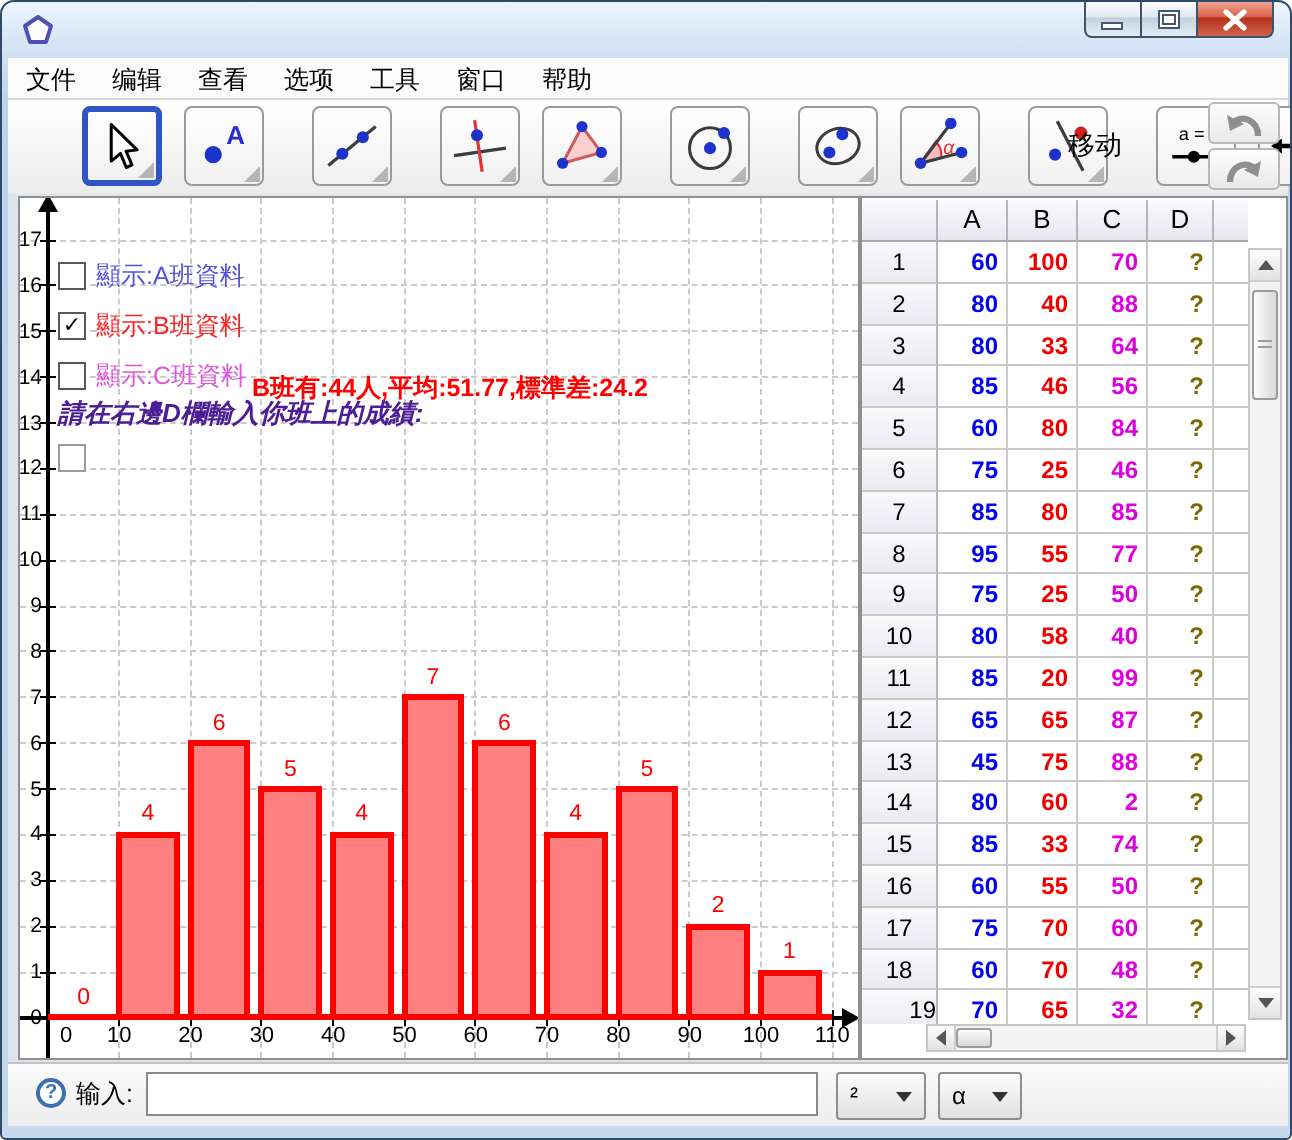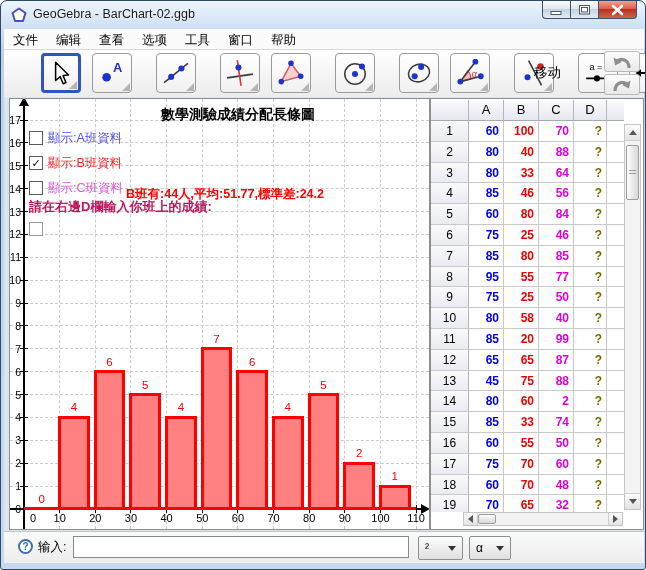--- a/index.html
+++ b/index.html
@@ -123,21 +123,20 @@
 </head>
 <body>
 
 <div class="window">
   <div class="titlebar">
     <span class="app-icon">
       <svg width="16" height="16" viewBox="0 0 16 16">
           <polygon points="8,1.5 14.5,6 12,14 4,14 1.5,6" fill="#fff" stroke="#5050b4" stroke-width="2" stroke-linejoin="round"></polygon>
         </svg>
     </span>
-    <span class="title">GeoGebra - BarChart-02.ggb</span>
     <div class="caps">
       <div class="cap min">
         <svg width="27" height="16">
             <rect x="8" y="9.5" width="10" height="3" fill="#fff" stroke="#46586c" stroke-width="1"></rect>
           </svg>
       </div>
       <div class="cap max">
         <svg width="27" height="16">
             <rect x="8.5" y="3.5" width="10" height="8.5" fill="#fff" stroke="#46586c" stroke-width="1"></rect>
             <rect x="10.5" y="5.5" width="6" height="4.5" fill="none" stroke="#46586c" stroke-width="1"></rect>
@@ -377,30 +376,29 @@
           <div class="bar" style="left: 226.4px; top: 271.22px; width: 31.52px; height: 140.28px; background: rgb(255, 128, 128); border: 3px solid rgb(255, 0, 0);"></div>
           <div class="barlab" style="left: 232.16px; top: 256.72px; color: rgb(255, 0, 0);">6</div>
           <div class="bar" style="left: 262.05px; top: 316.98px; width: 31.52px; height: 94.52px; background: rgb(255, 128, 128); border: 3px solid rgb(255, 0, 0);"></div>
           <div class="barlab" style="left: 267.81px; top: 302.48px; color: rgb(255, 0, 0);">4</div>
           <div class="bar" style="left: 297.7px; top: 294.1px; width: 31.52px; height: 117.4px; background: rgb(255, 128, 128); border: 3px solid rgb(255, 0, 0);"></div>
           <div class="barlab" style="left: 303.46px; top: 279.6px; color: rgb(255, 0, 0);">5</div>
           <div class="bar" style="left: 333.35px; top: 362.74px; width: 31.52px; height: 48.76px; background: rgb(255, 128, 128); border: 3px solid rgb(255, 0, 0);"></div>
           <div class="barlab" style="left: 339.11px; top: 348.24px; color: rgb(255, 0, 0);">2</div>
           <div class="bar" style="left: 369px; top: 385.62px; width: 31.52px; height: 25.88px; background: rgb(255, 128, 128); border: 3px solid rgb(255, 0, 0);"></div>
           <div class="barlab" style="left: 374.76px; top: 371.12px; color: rgb(255, 0, 0);">1</div>
-          <div class="gtitle">數學測驗成績分配長條圖</div>
           <div class="gcheck" style="left: 19px; top: 32px; border-color: rgb(90, 90, 90);"></div>
           <div class="gcblabel" style="left: 38px; top: 31px; color: rgb(83, 83, 221);">顯示:A班資料</div>
           <div class="gcheck" style="left: 19px; top: 57px; border-color: rgb(90, 90, 90);">✓</div>
           <div class="gcblabel" style="left: 38px; top: 56px; color: rgb(255, 34, 34);">顯示:B班資料</div>
           <div class="gcheck" style="left: 19px; top: 82px; border-color: rgb(90, 90, 90);"></div>
           <div class="gcblabel" style="left: 38px; top: 81px; color: rgb(221, 85, 221);">顯示:C班資料</div>
           <div class="gcheck" style="left: 19px; top: 123px; border-color: rgb(154, 154, 154);"></div>
           <div class="gstats" style="color: rgb(255, 0, 0);">B班有:44人,平均:51.77,標準差:24.2</div>
-          <div class="ginstr" style="color: #be185d;">請在右邊D欄輸入你班上的成績:</div>
+          <div class="ginstr" style="color: #4c1d95; font-style: italic;">請在右邊D欄輸入你班上的成績:</div>
         </div>
       <div class="spreadsheet">
         <div id="sheet-cells">
             <div class="srow shead">
               <div class="scell shcell" style="width: 38px;"></div>
               <div class="scell shcell" style="width: 35px;">A</div>
               <div class="scell shcell" style="width: 35px;">B</div>
               <div class="scell shcell" style="width: 35px;">C</div>
               <div class="scell shcell" style="width: 33px;">D</div>
               <div class="scell shcell sfill"></div>
@@ -543,21 +541,21 @@
             </div>
             <div class="srow">
               <div class="scell snum" style="width: 38px;">18</div>
               <div class="scell sval" style="width: 35px; color: rgb(0, 0, 238);">60</div>
               <div class="scell sval" style="width: 35px; color: rgb(238, 0, 0);">70</div>
               <div class="scell sval" style="width: 35px; color: rgb(221, 0, 221);">48</div>
               <div class="scell sval" style="width: 33px; color: rgb(122, 106, 0);">?</div>
               <div class="scell sval sfill"></div>
             </div>
             <div class="srow">
-              <div class="scell snum" style="width: 38px;">19</div>
+              <div class="scell snum" style="width: 38px; text-align: right;">19</div>
               <div class="scell sval" style="width: 35px; color: rgb(0, 0, 238);">70</div>
               <div class="scell sval" style="width: 35px; color: rgb(238, 0, 0);">65</div>
               <div class="scell sval" style="width: 35px; color: rgb(221, 0, 221);">32</div>
               <div class="scell sval" style="width: 33px; color: rgb(122, 106, 0);">?</div>
               <div class="scell sval sfill"></div>
             </div>
           </div>
         <div class="vscroll">
           <div class="sbtn up">
               <i class="tri-up"></i>

